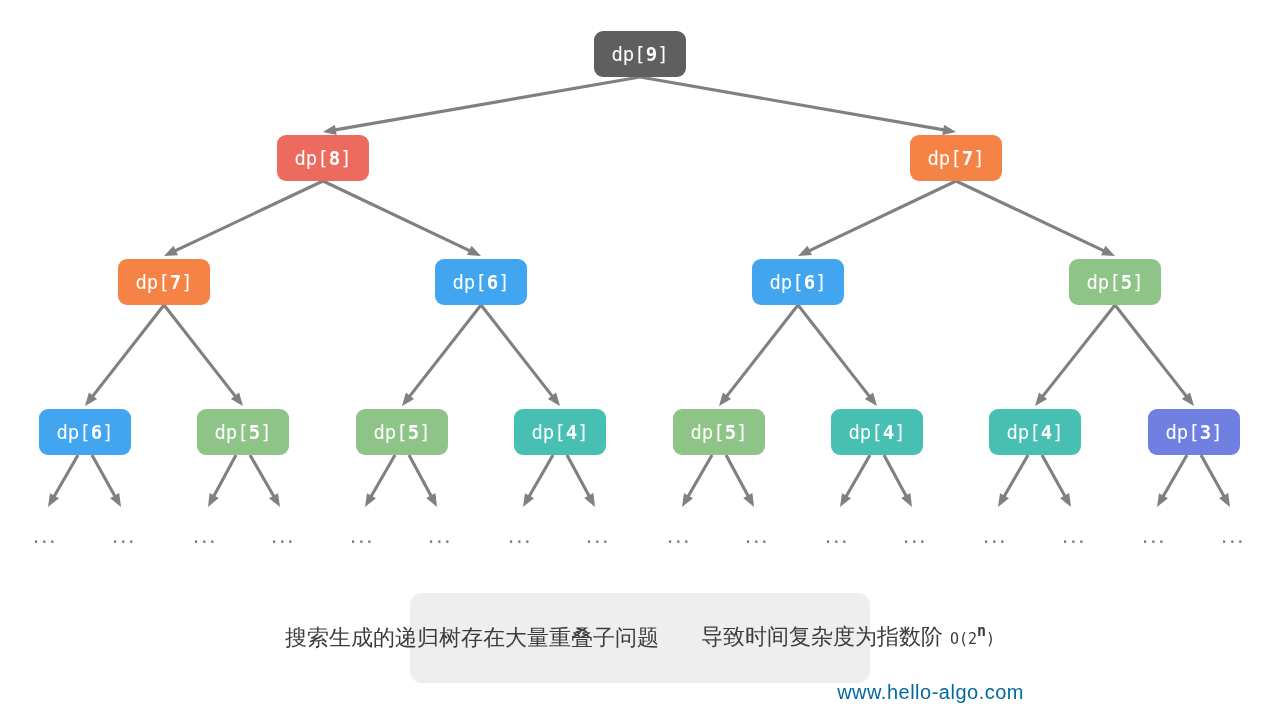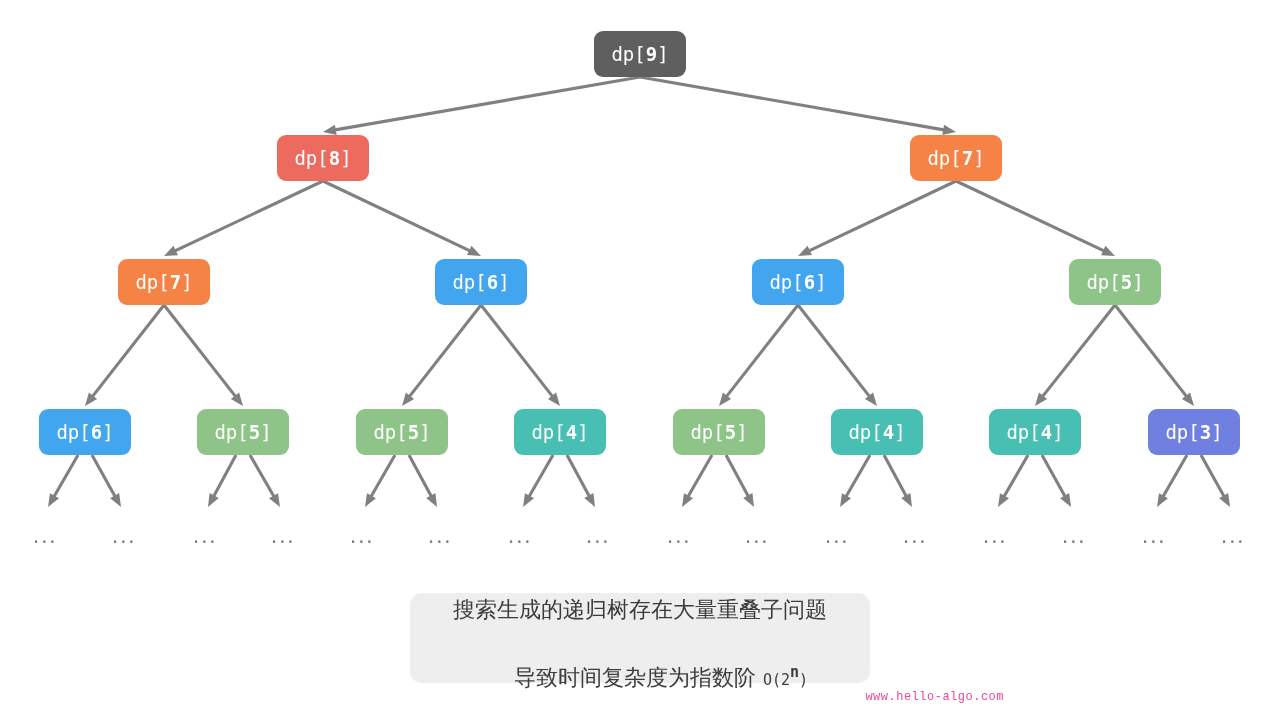--- a/index.html
+++ b/index.html
@@ -13,20 +13,21 @@
     position: relative;
     overflow: hidden;
     font-family: "DejaVu Sans", sans-serif;
   }
   #diagram-root {
     position: absolute;
     left: 0;
     top: 0;
     width: 1024px;
     height: 720px;
+    padding-left: 20px;
   }
   svg.tree-canvas {
     position: absolute;
     left: 0;
     top: 0;
     width: 1280px;
     height: 720px;
     display: block;
   }
   .node-label {
@@ -46,22 +47,23 @@
     fill: #808080;
     dominant-baseline: middle;
     text-anchor: middle;
     letter-spacing: 1.5px;
   }
   .caption-box {
     position: absolute;
     background: #eeeeee;
     border-radius: 12px;
     display: flex;
-    flex-direction: column;
+    flex-direction: row;
     align-items: center;
+    justify-content: center;
   }
   .caption-line {
     font-family: "DejaVu Sans", sans-serif;
     font-size: 22px;
     color: #3c3c3c;
     line-height: 34px;
     white-space: pre;
     text-align: center;
   }
   .caption-line .sup {
@@ -71,23 +73,23 @@
     line-height: 0;
   }
   .caption-line .mono {
     font-family: "DejaVu Sans Mono", monospace;
     font-size: 15px;
   }
   .watermark {
     position: absolute;
     right: 20px;
     bottom: 16px;
-    font-family: Liberation Mono, monospace;
-    font-size: 12px;
-    color: #ec4899;
+    font-family: Liberation Sans, sans-serif;
+    font-size: 20px;
+    color: #0369a1;
     letter-spacing: 0.5px;
   }
 </style>
 </head>
 <body>
 
 <div id="diagram-root">
 
   <svg class="tree-canvas" id="tree-canvas" viewBox="0 0 1280 720" xmlns="http://www.w3.org/2000/svg">
     <g id="edges-layer">

